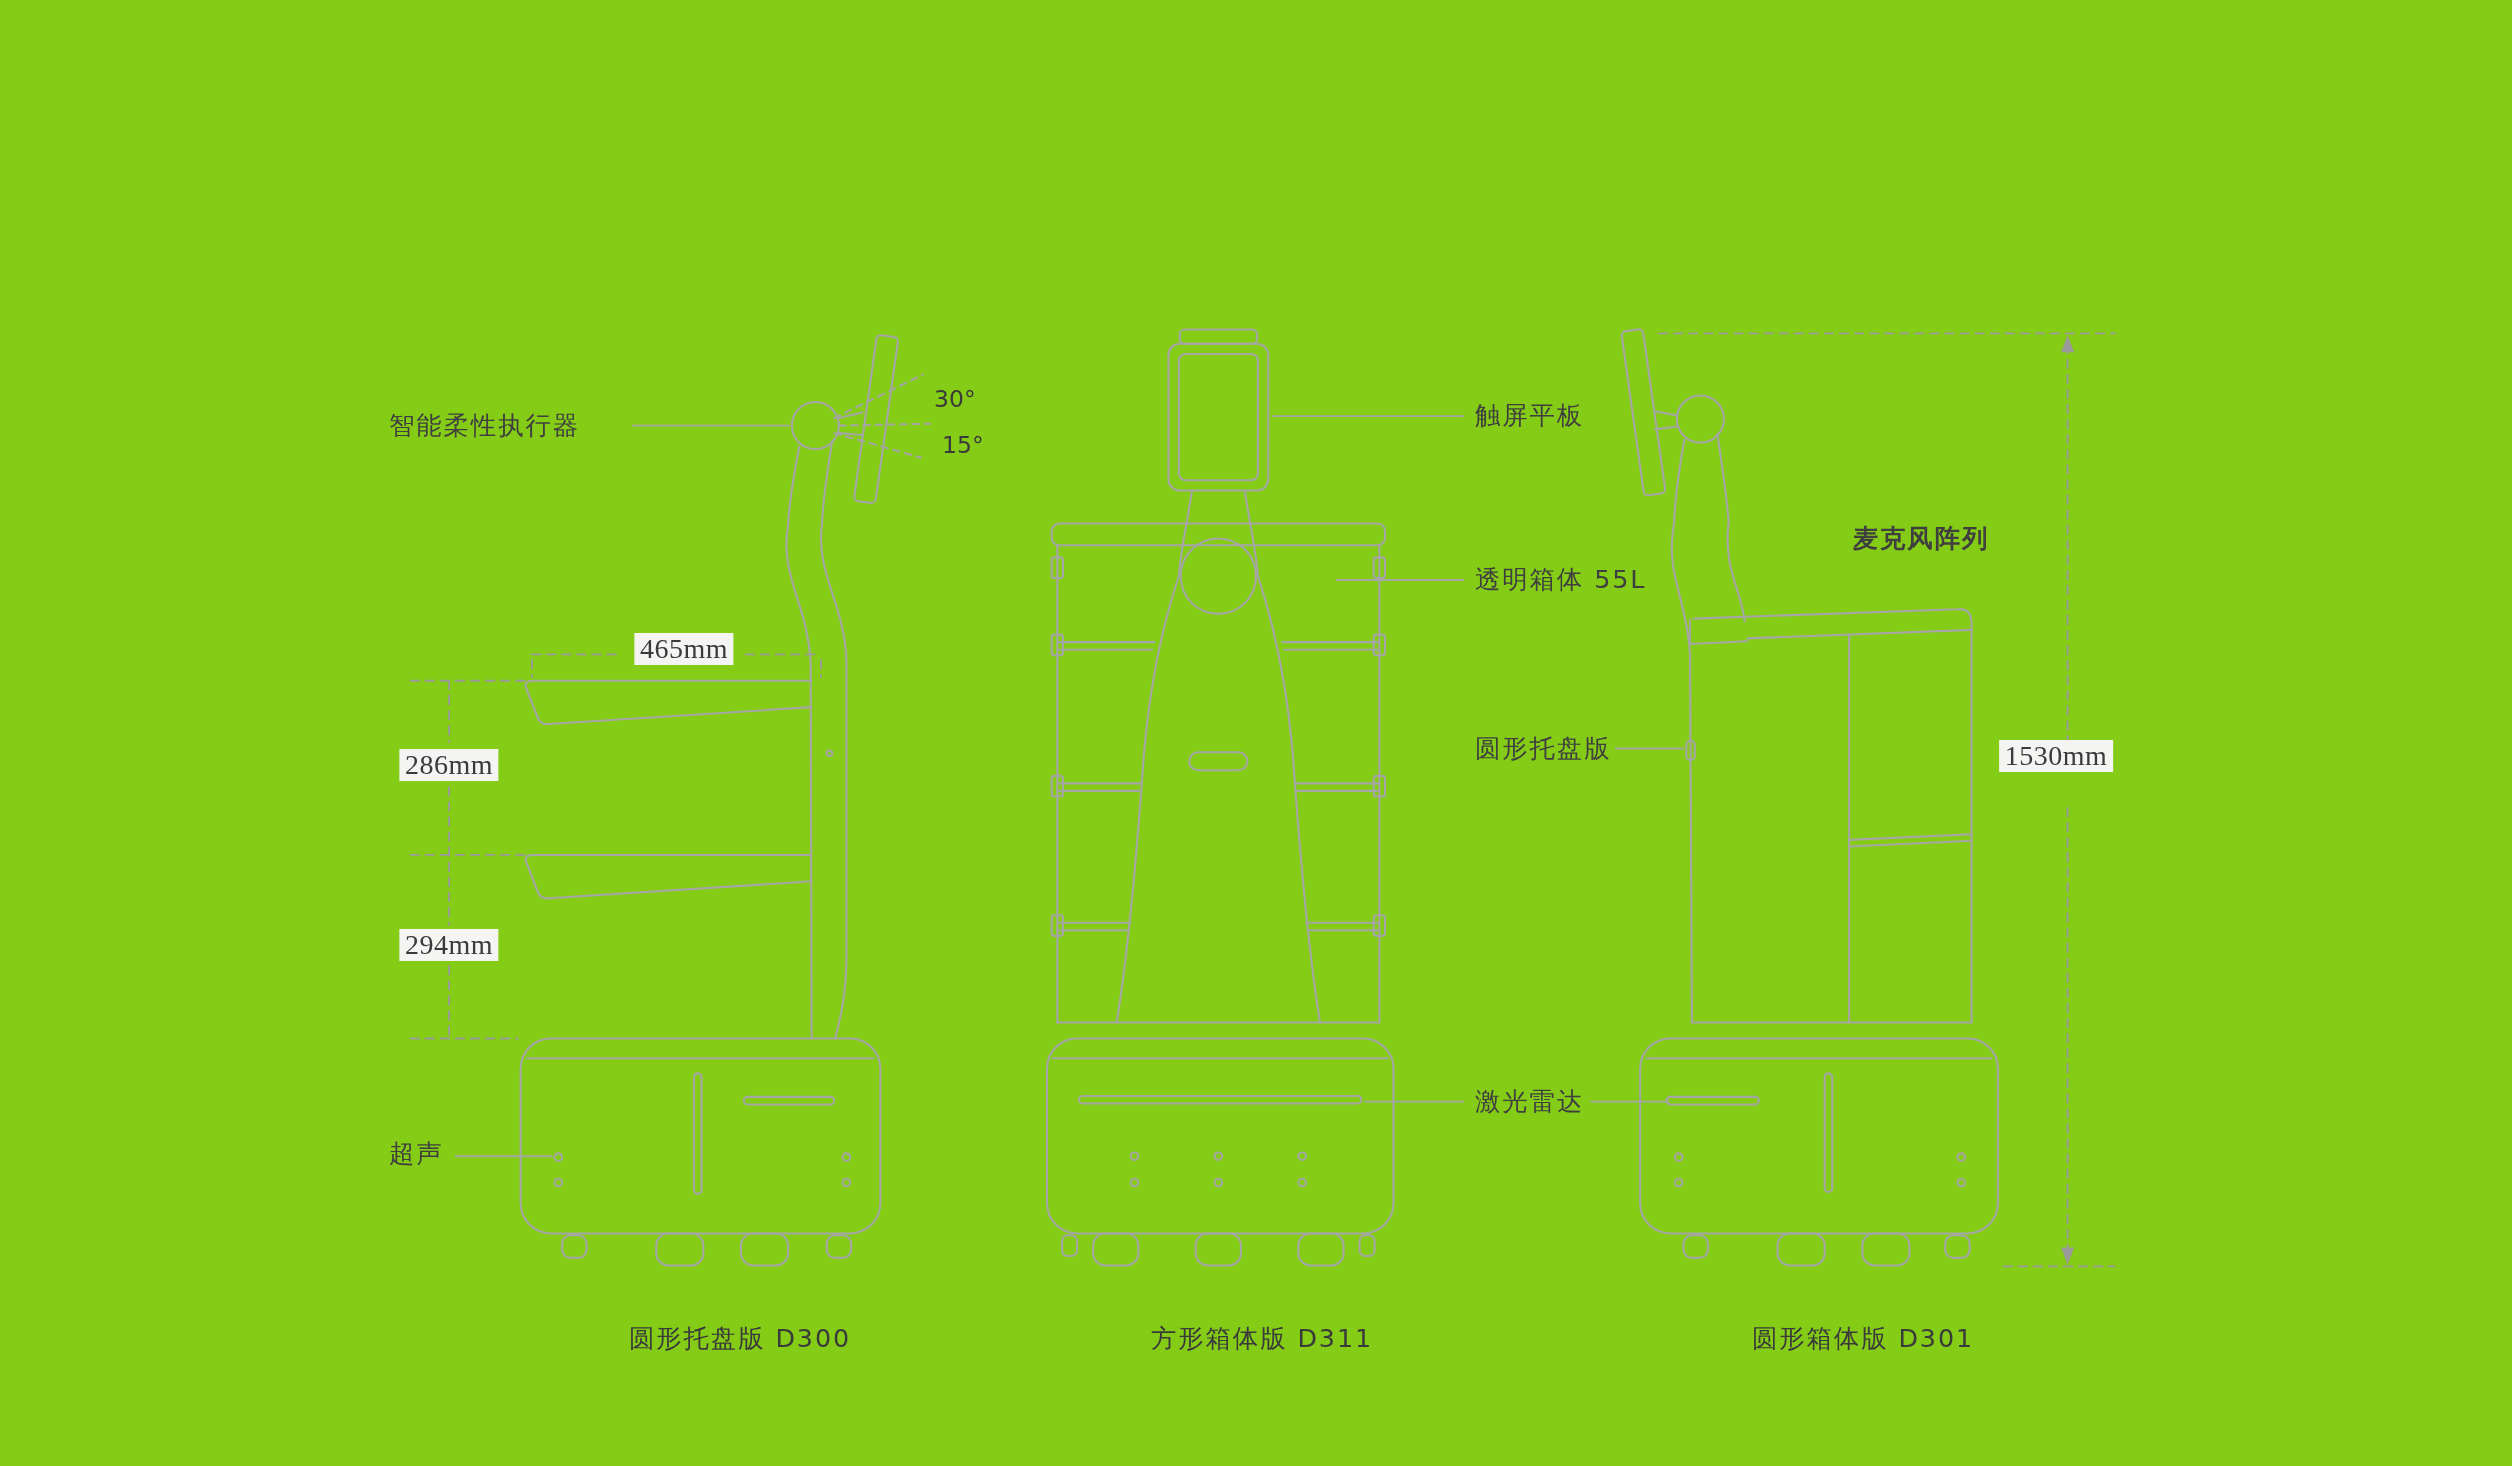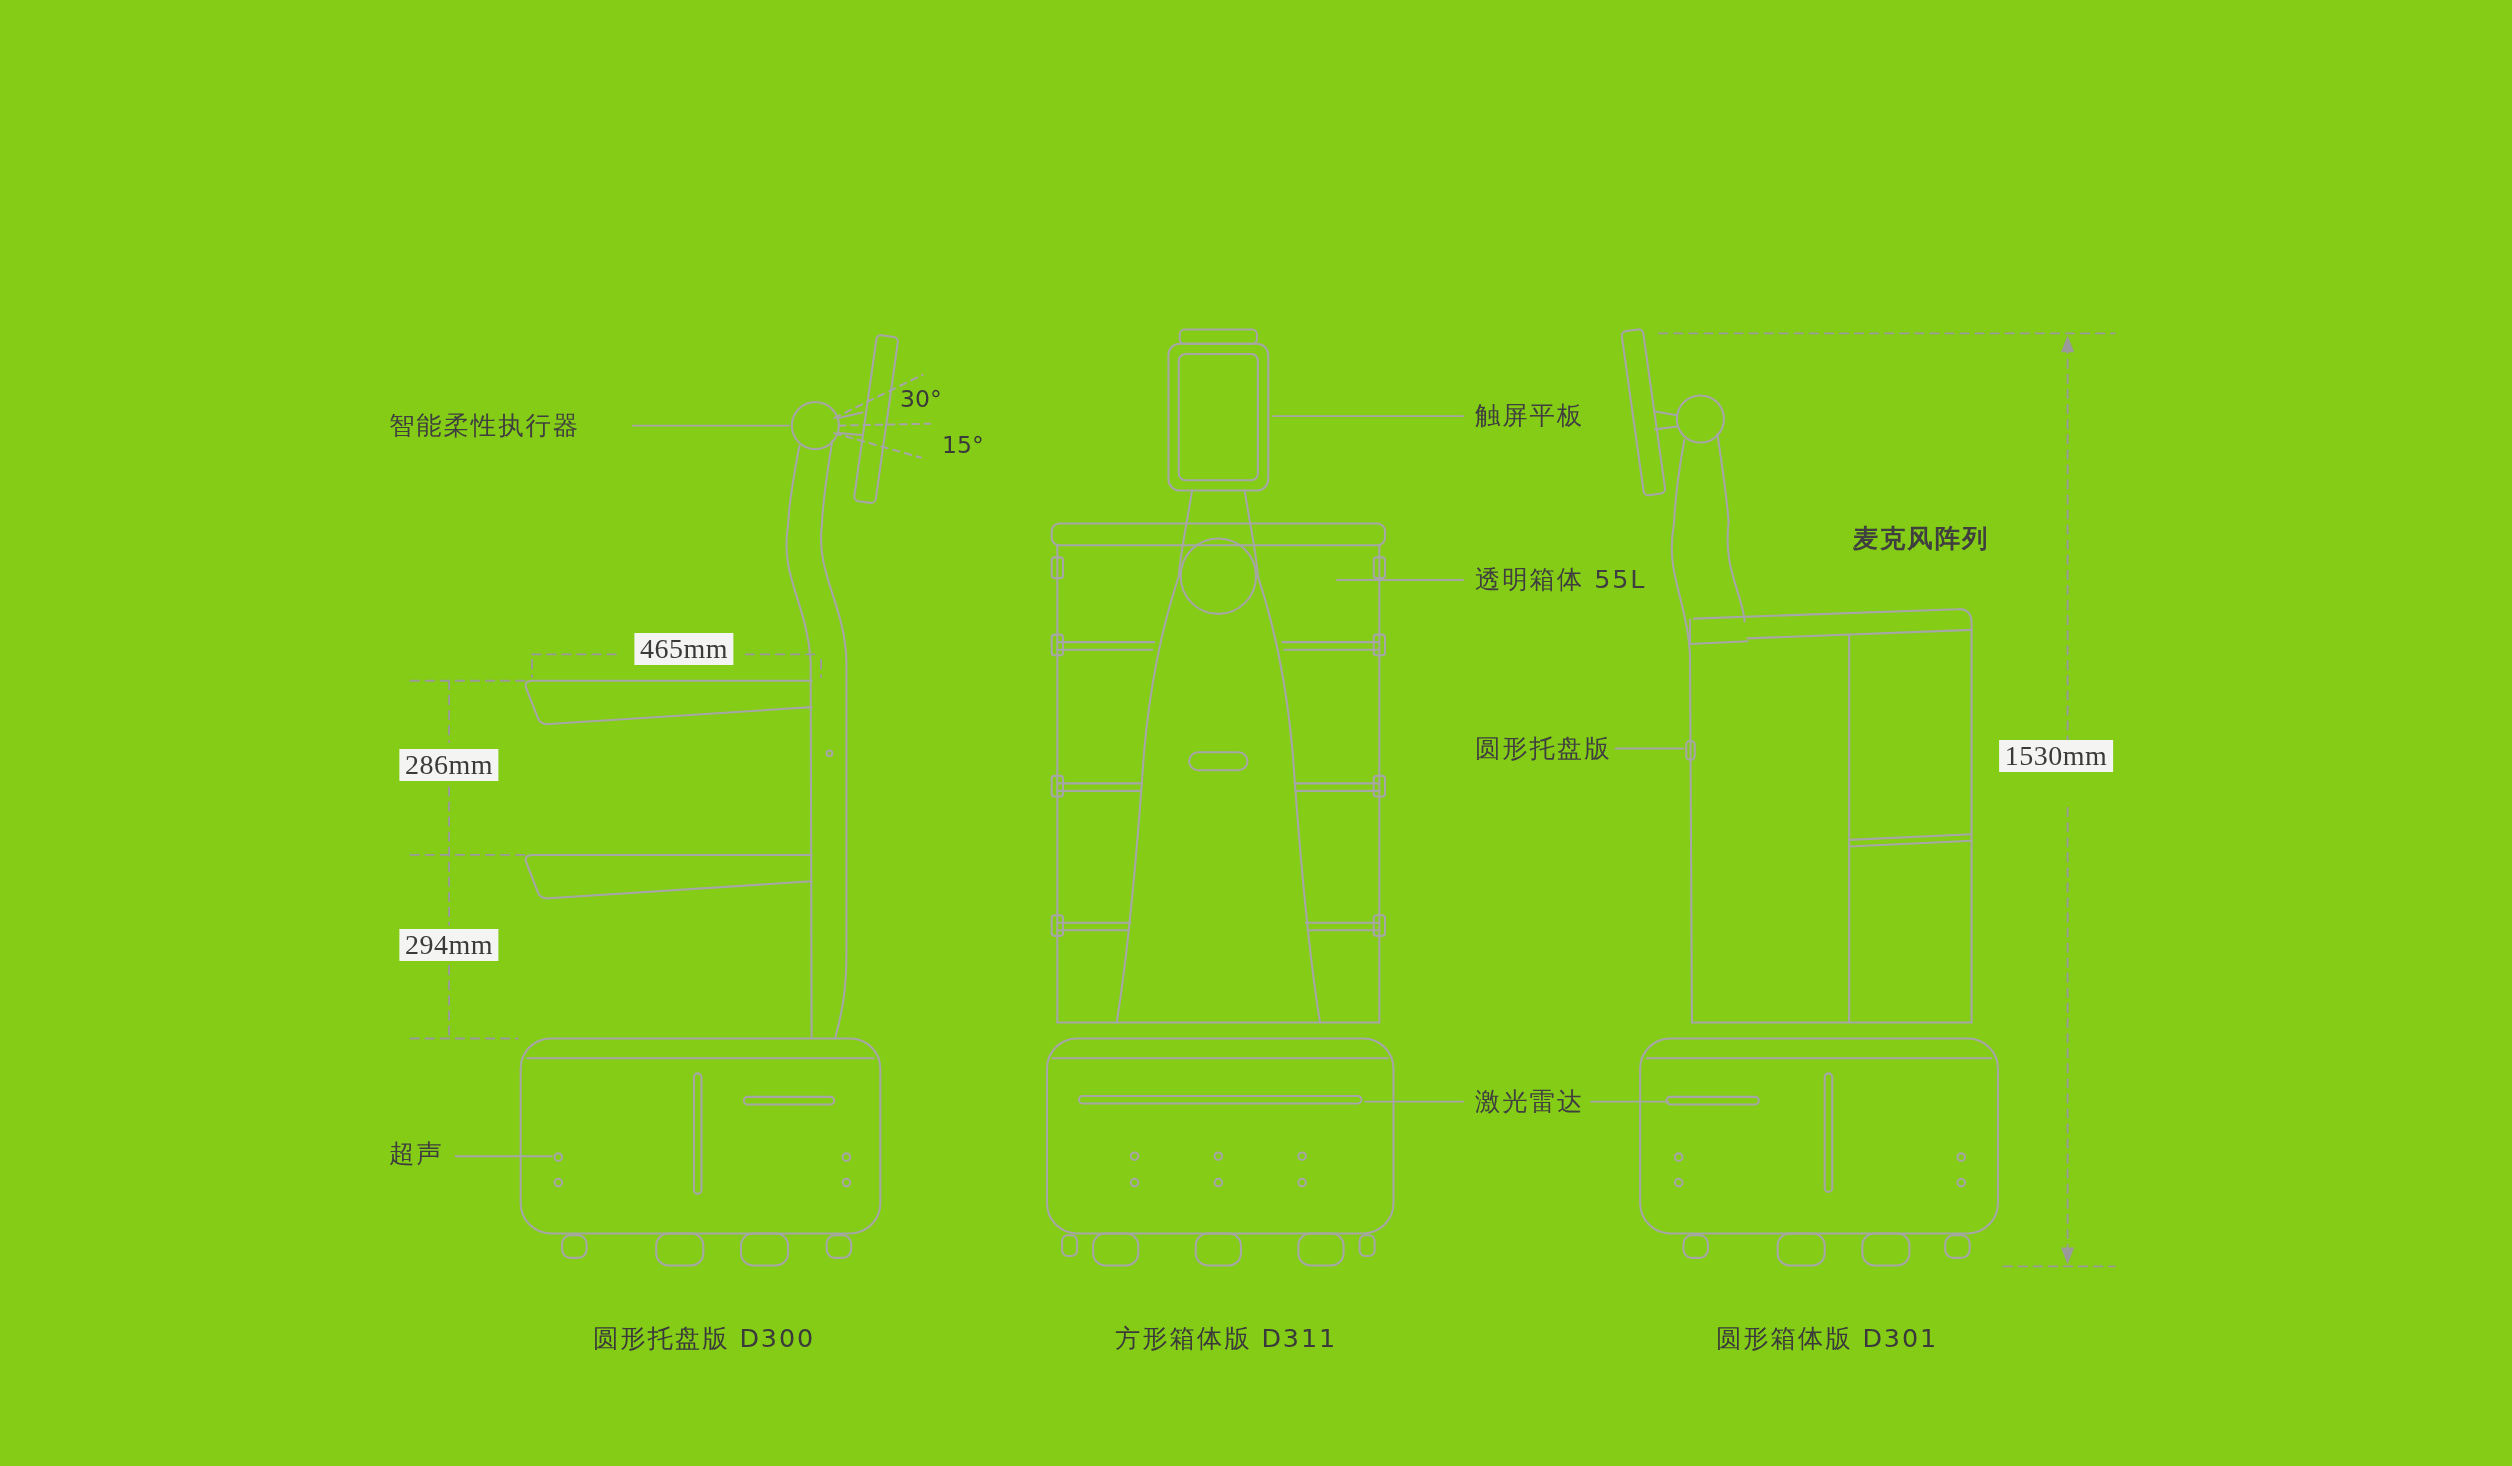--- a/index.html
+++ b/index.html
@@ -20,21 +20,21 @@
     position:absolute;transform:translate(-50%,-50%);
     font-size:28px;color:#3a3a3a;letter-spacing:0.5px;white-space:nowrap;
     background:#f4f4f3;padding:0 5.6px;font-family:Liberation Serif, serif;
   }
   .angle{
     position:absolute;transform:translateY(-50%);
     font-size:23.5px;color:#3a3a3a;white-space:nowrap;
   }
   .caption{
     position:absolute;transform:translate(-50%,-50%);
-    font-size:25.4px;color:#3a3a3a;letter-spacing:1.9px;white-space:nowrap;
+    font-size:25.4px;color:#3a3a3a;letter-spacing:1.9px;white-space:nowrap;margin-left:36px;
   }
 </style>
 </head>
 <body>
 
 <div class="canvas">
 
   <svg class="art" viewBox="0 0 2668 1557">
 
     <g stroke="#a6a6a6" stroke-width="2.2" fill="none" stroke-linecap="round" stroke-linejoin="round">
@@ -245,21 +245,21 @@
   </svg>
 
   <div class="ann" style="left:389px;top:426px">智能柔性执行器</div>
   <div class="ann" style="left:389px;top:1154px">超声</div>
   <div class="ann" style="left:1475px;top:416px">触屏平板</div>
   <div class="ann" style="left:1475px;top:580px">透明箱体 55L</div>
   <div class="ann" style="left:1475px;top:749px">圆形托盘版</div>
   <div class="ann" style="left:1475px;top:1102px">激光雷达</div>
   <div class="ann-center" style="left:1921px;top:539px">麦克风阵列</div>
 
-  <div class="angle" style="left:900px;top:399px">30°</div>
+  <div class="angle" style="left:934px;top:399px">30°</div>
   <div class="angle" style="left:942px;top:445px">15°</div>
 
   <div class="dim" style="left:684px;top:649px">465mm</div>
   <div class="dim" style="left:449px;top:765px">286mm</div>
   <div class="dim" style="left:449px;top:945px">294mm</div>
   <div class="dim" style="left:2056px;top:756px">1530mm</div>
 
   <div class="caption" style="left:704px;top:1339px">圆形托盘版 D300</div>
   <div class="caption" style="left:1226px;top:1339px">方形箱体版 D311</div>
   <div class="caption" style="left:1827px;top:1339px">圆形箱体版 D301</div>

